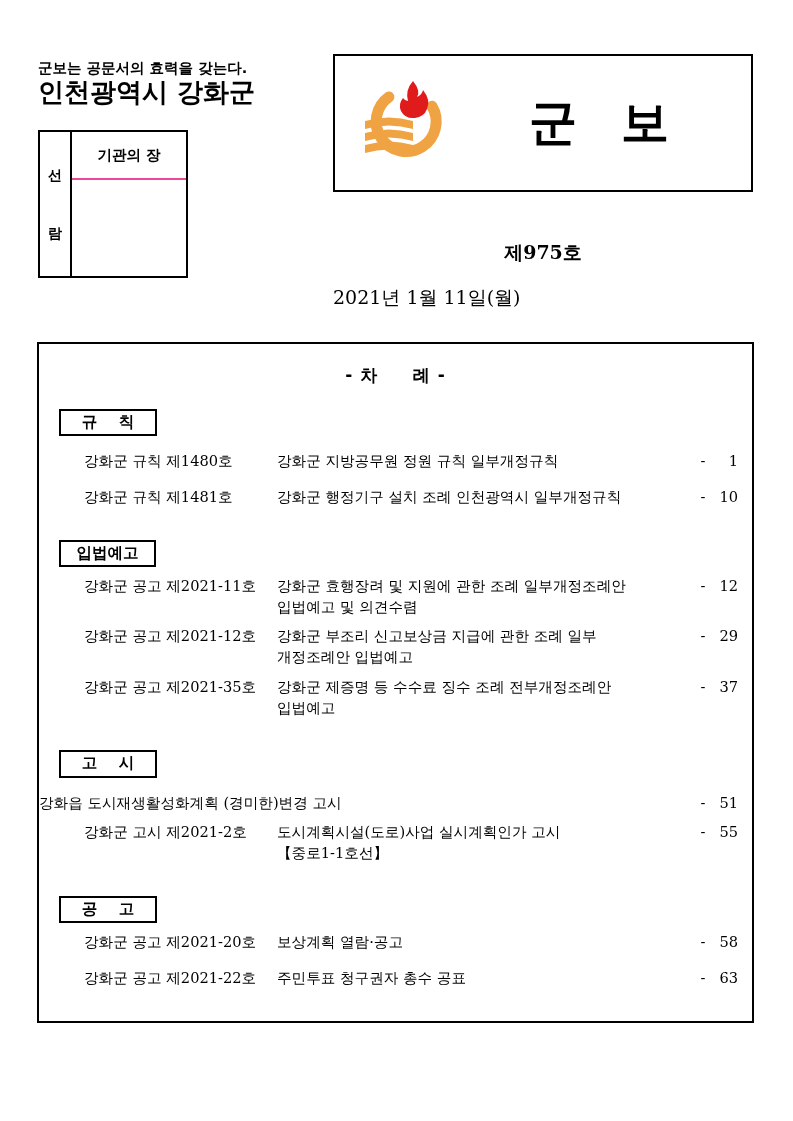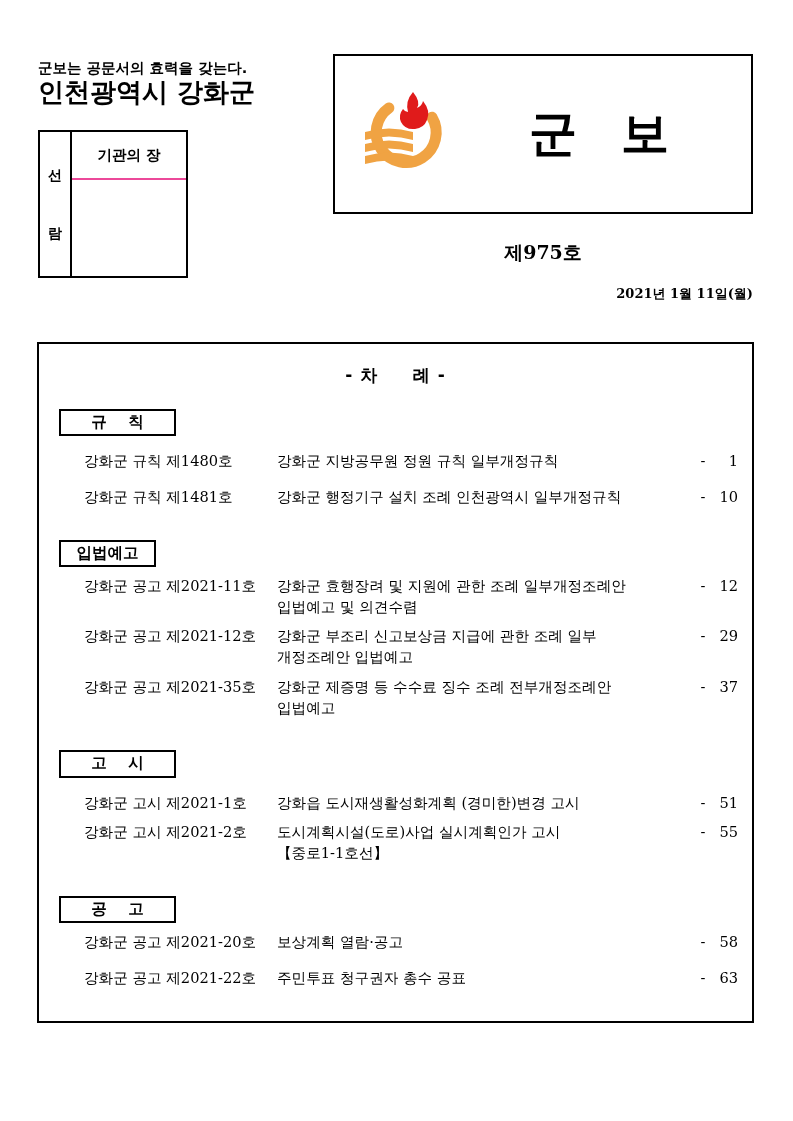--- a/index.html
+++ b/index.html
@@ -86,21 +86,21 @@
   #approval-body-cell {
     flex: 1;
   }
 
   
   #nameplate {
     position: absolute;
     left: 333px;
     top: 54px;
     width: 420px;
-    height: 160px;
+    height: 138px;
     border: 2px solid #000;
     box-sizing: border-box;
     display: flex;
     align-items: center;
   }
   #emblem {
     position: relative;
     width: 96px;
     height: 92px;
     margin-left: 22px;
@@ -127,24 +127,24 @@
     text-align: center;
     font-family: "DejaVu Serif", "Liberation Serif", serif;
     font-weight: bold;
     font-size: 19px;
   }
   #issue-date {
     position: absolute;
     left: 333px;
     top: 285px;
     width: 420px;
-    text-align: right;
+    text-align: left;
     font-family: "DejaVu Serif", "Liberation Serif", serif;
-    font-weight: bold;
-    font-size: 13px;
+    font-weight: normal;
+    font-size: 19px;
     white-space: nowrap;
   }
 
   
   #toc-box {
     position: absolute;
     left: 37px;
     top: 342px;
     width: 717px;
     height: 681px;
@@ -170,21 +170,21 @@
     border: 2px solid #000;
     box-sizing: border-box;
     padding: 3px 0 4px 0;
     text-align: center;
     font-family: "DejaVu Sans", "Liberation Sans", sans-serif;
     font-weight: bold;
     font-size: 15.5px;
     line-height: 1.05;
     white-space: pre;
   }
-  .section-label.wide  { width: 117px; }
+  .section-label.wide  { width: 98px; }
   .section-label.tight { width: 97px; }
 
   .entry {
     display: flex;
     align-items: flex-start;
     margin-top: 9px;
     font-size: 14.6px;
     line-height: 1.42;
   }
   .entry.gap { margin-top: 15px; }
@@ -278,21 +278,20 @@
           <div class="entry-title"><span>강화군 부조리 신고보상금 지급에 관한 조례 일부</span><span class="sub">개정조례안 입법예고</span></div>
           <div class="entry-dash">-</div>
           <div class="entry-page">29</div>
         </div><div class="entry">
           <div class="entry-ref">강화군 공고 제2021-35호</div>
           <div class="entry-title"><span>강화군 제증명 등 수수료 징수 조례 전부개정조례안</span><span class="sub">입법예고</span></div>
           <div class="entry-dash">-</div>
           <div class="entry-page">37</div>
         </div></div>
       <div class="toc-section"><div class="section-label wide">고    시</div><div class="entry gap">
-          <div class="entry-ref">강화군 고시 제2021-1호</div>
           <div class="entry-title"><span>강화읍 도시재생활성화계획 (경미한)변경 고시</span></div>
           <div class="entry-dash">-</div>
           <div class="entry-page">51</div>
         </div><div class="entry">
           <div class="entry-ref">강화군 고시 제2021-2호</div>
           <div class="entry-title"><span>도시계획시설(도로)사업 실시계획인가 고시</span><span class="sub">【중로1-1호선】</span></div>
           <div class="entry-dash">-</div>
           <div class="entry-page">55</div>
         </div></div>
       <div class="toc-section"><div class="section-label wide">공    고</div><div class="entry">

